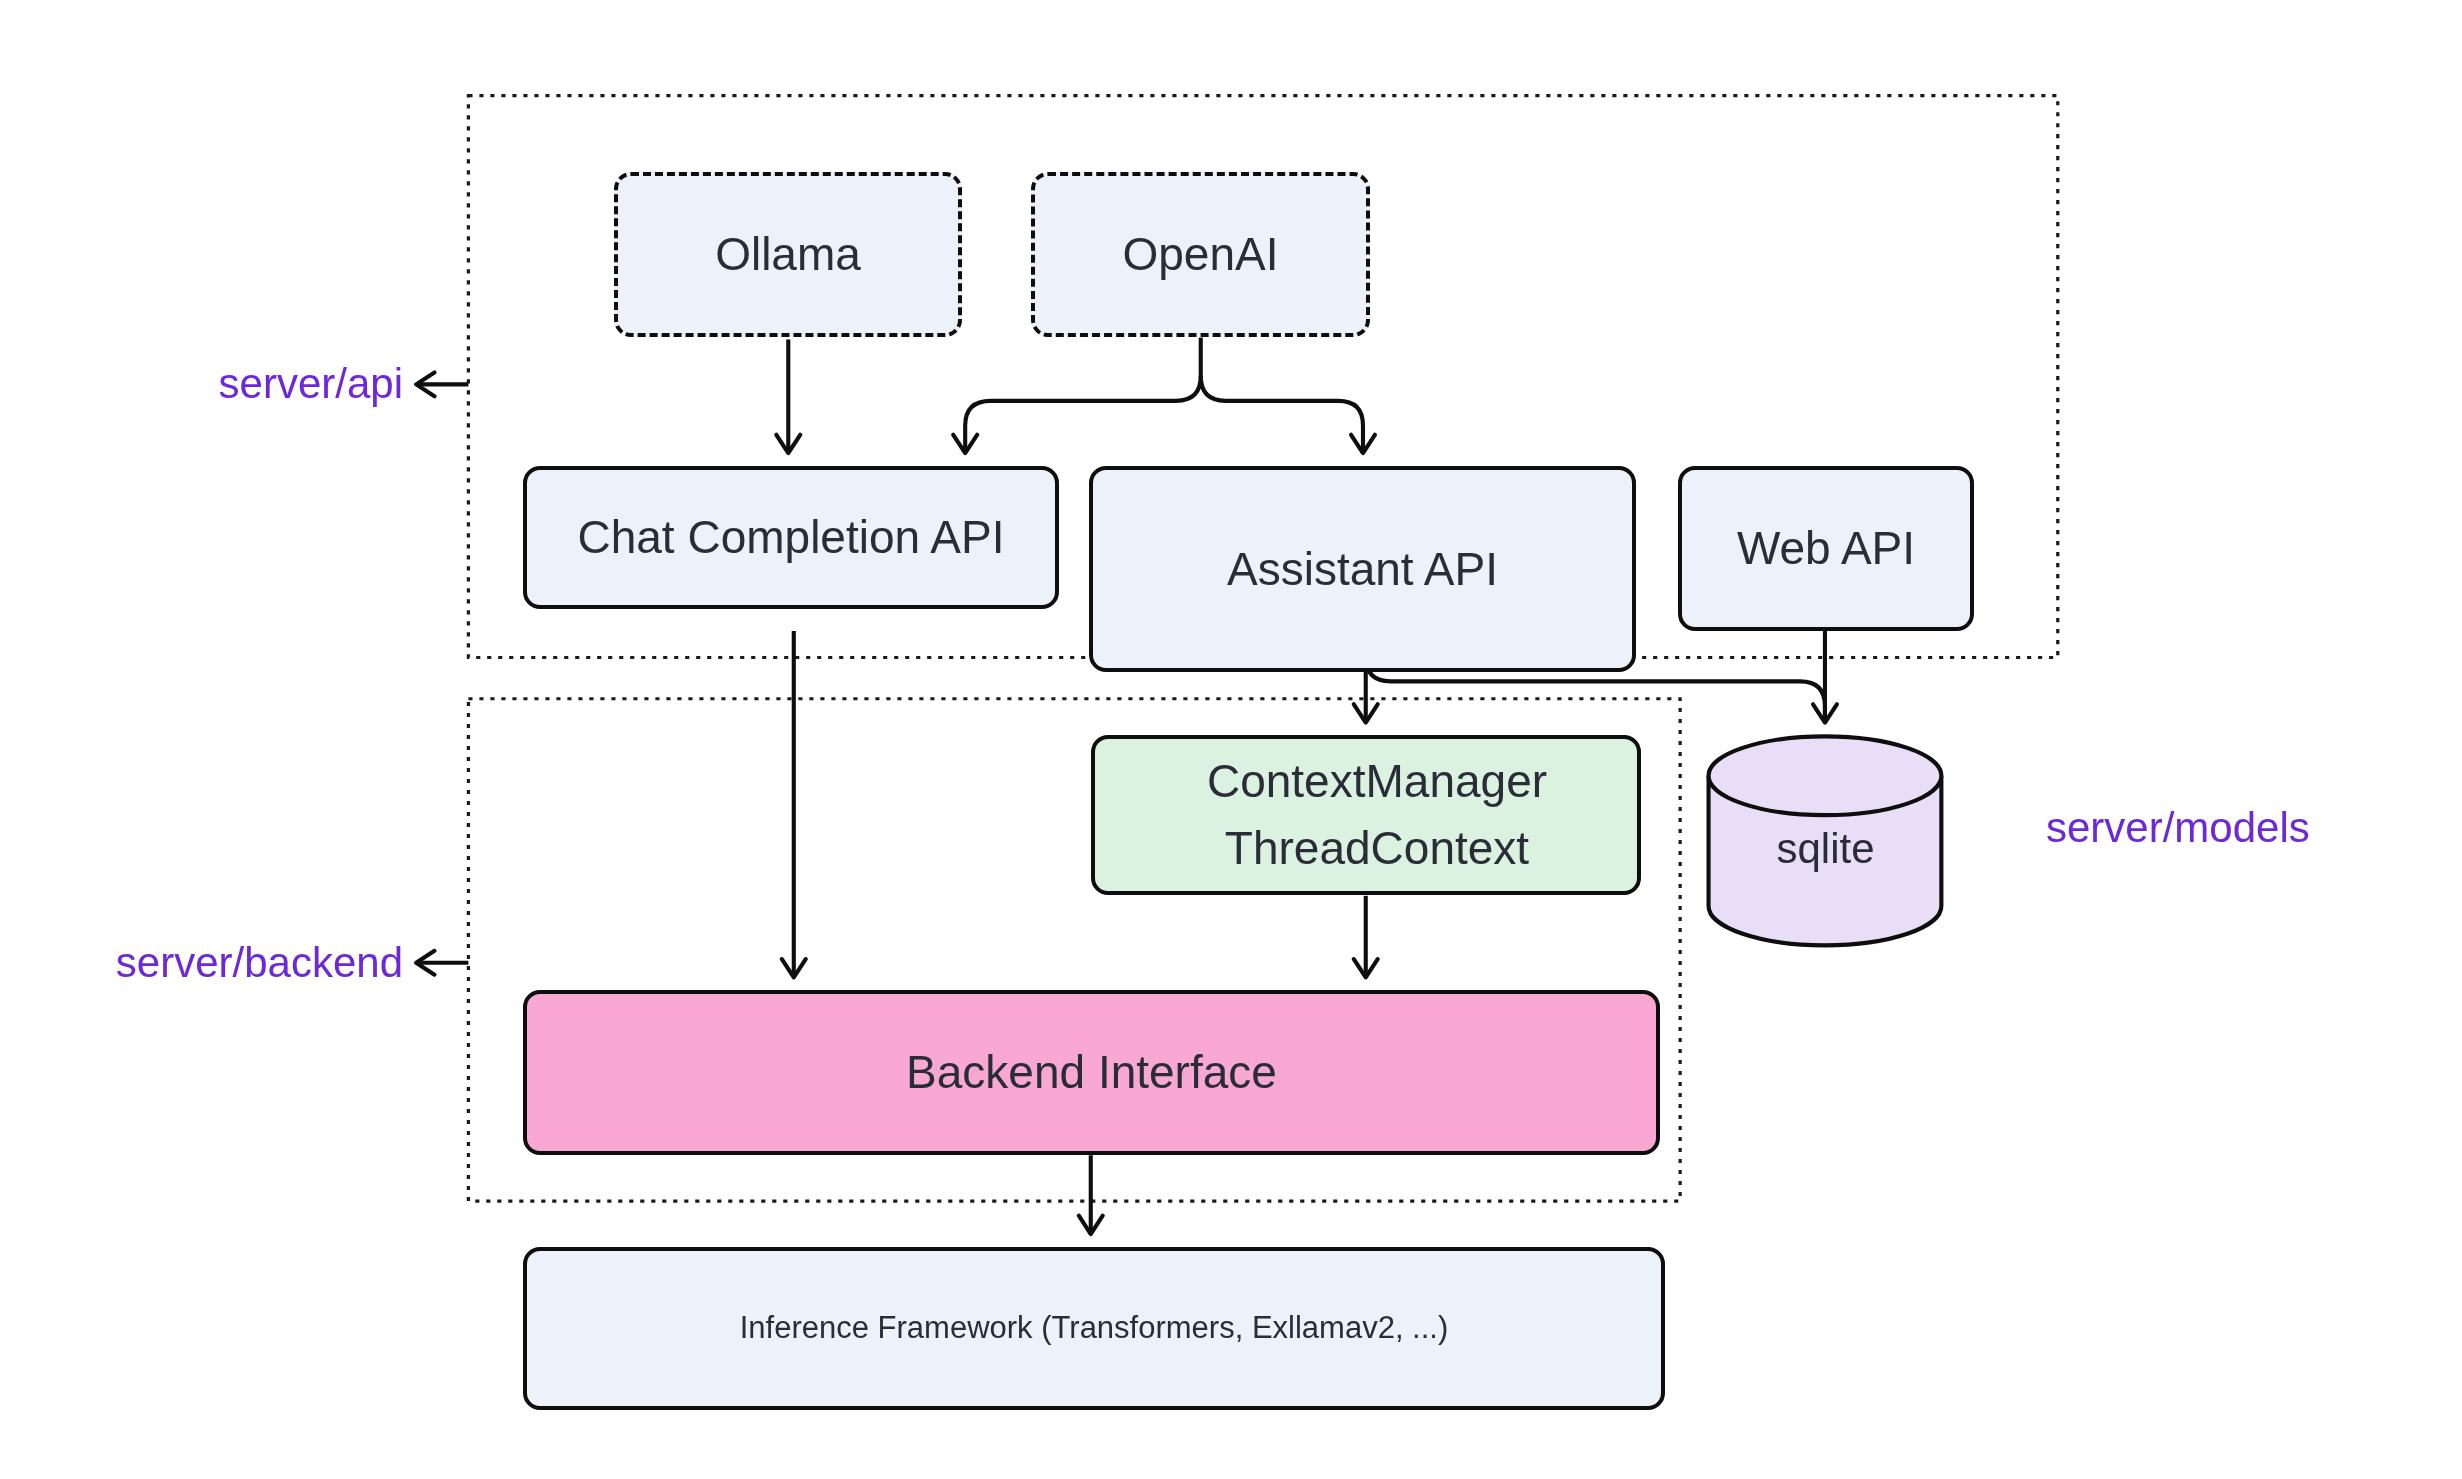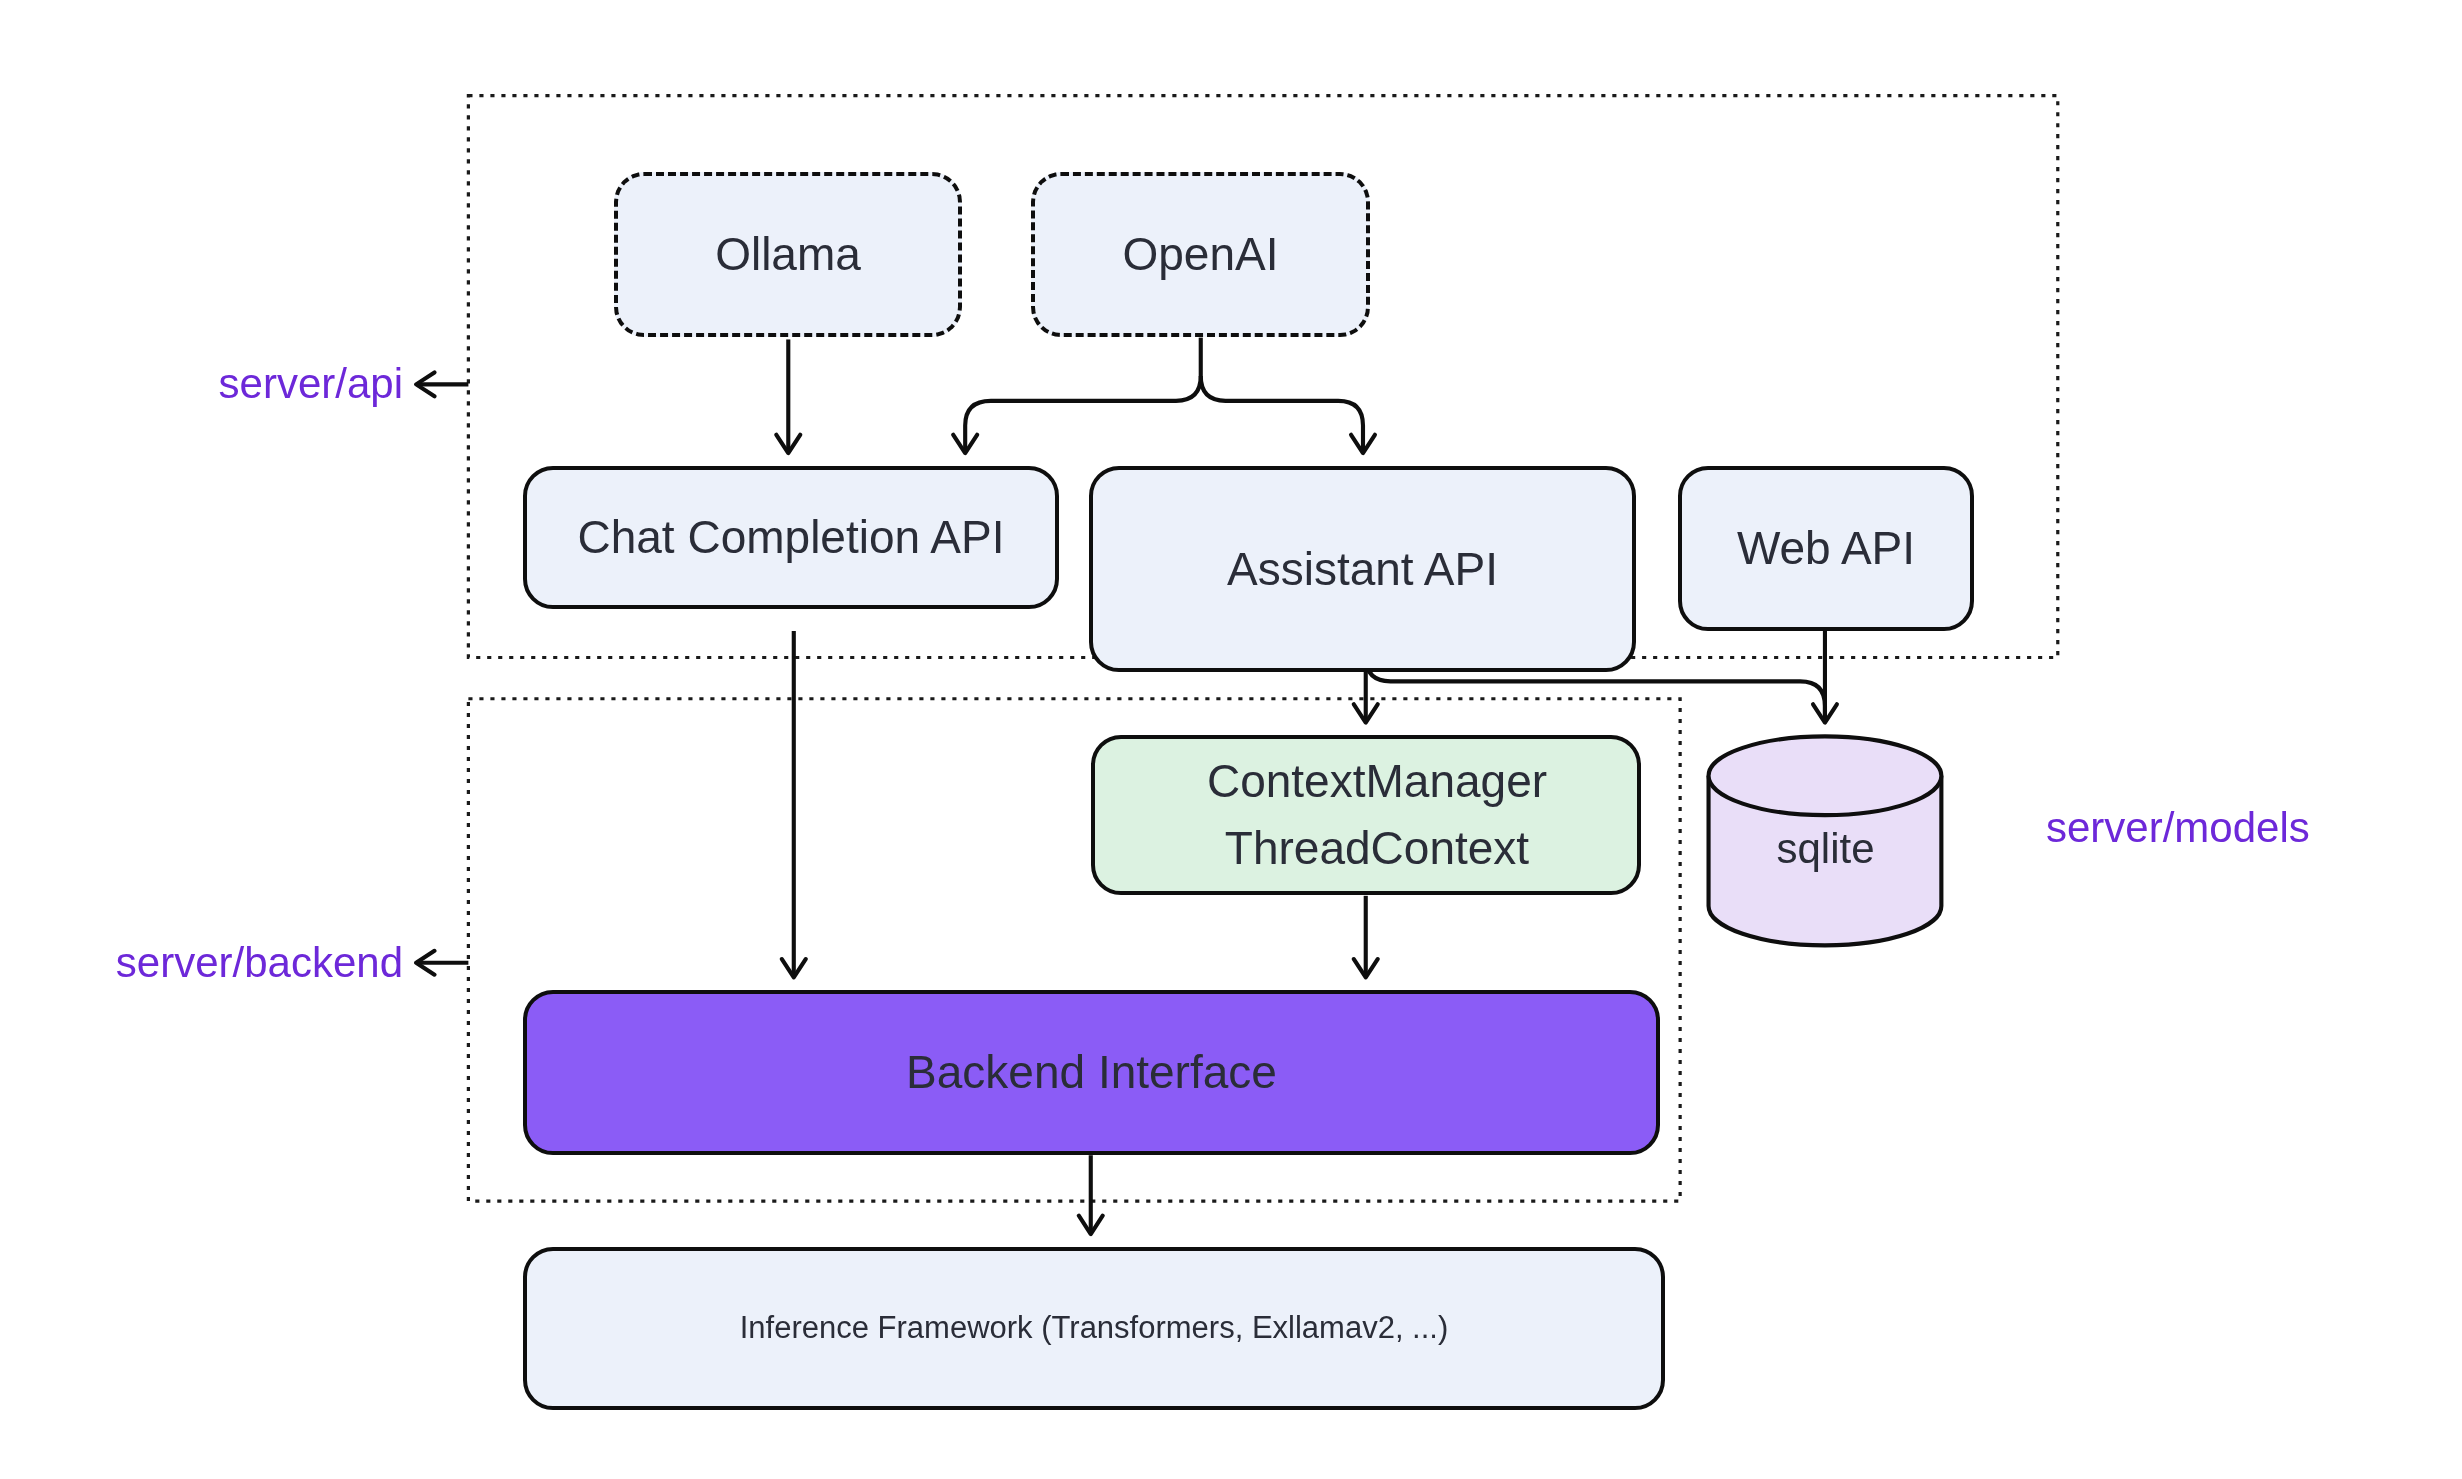--- a/index.html
+++ b/index.html
@@ -24,30 +24,30 @@
     height: 1480px;
   }
   .node {
     position: absolute;
     box-sizing: border-box;
     display: flex;
     align-items: center;
     justify-content: center;
     text-align: center;
     border: 4.1px solid #0e0e0e;
-    border-radius: 30px;
+    border-radius: 17px;
     font-size: 46px;
     line-height: 1.45;
     color: #2a2d38;
     white-space: pre-line;
   }
   .node.dashed { border-style: dashed; }
   .fill-blue   { background: #ecf1fa; }
   .fill-green  { background: #dcf2e1; padding-left: 22px; }
-  .fill-yellow { background: #8b5cf6; }
+  .fill-yellow { background: #f9a8d4; }
   .label {
     position: absolute;
     font-size: 42px;
     line-height: 50px;
     color: #6d28d9;
     white-space: nowrap;
   }
   .label.right { text-align: right; }
   .cyl-label {
     position: absolute;

